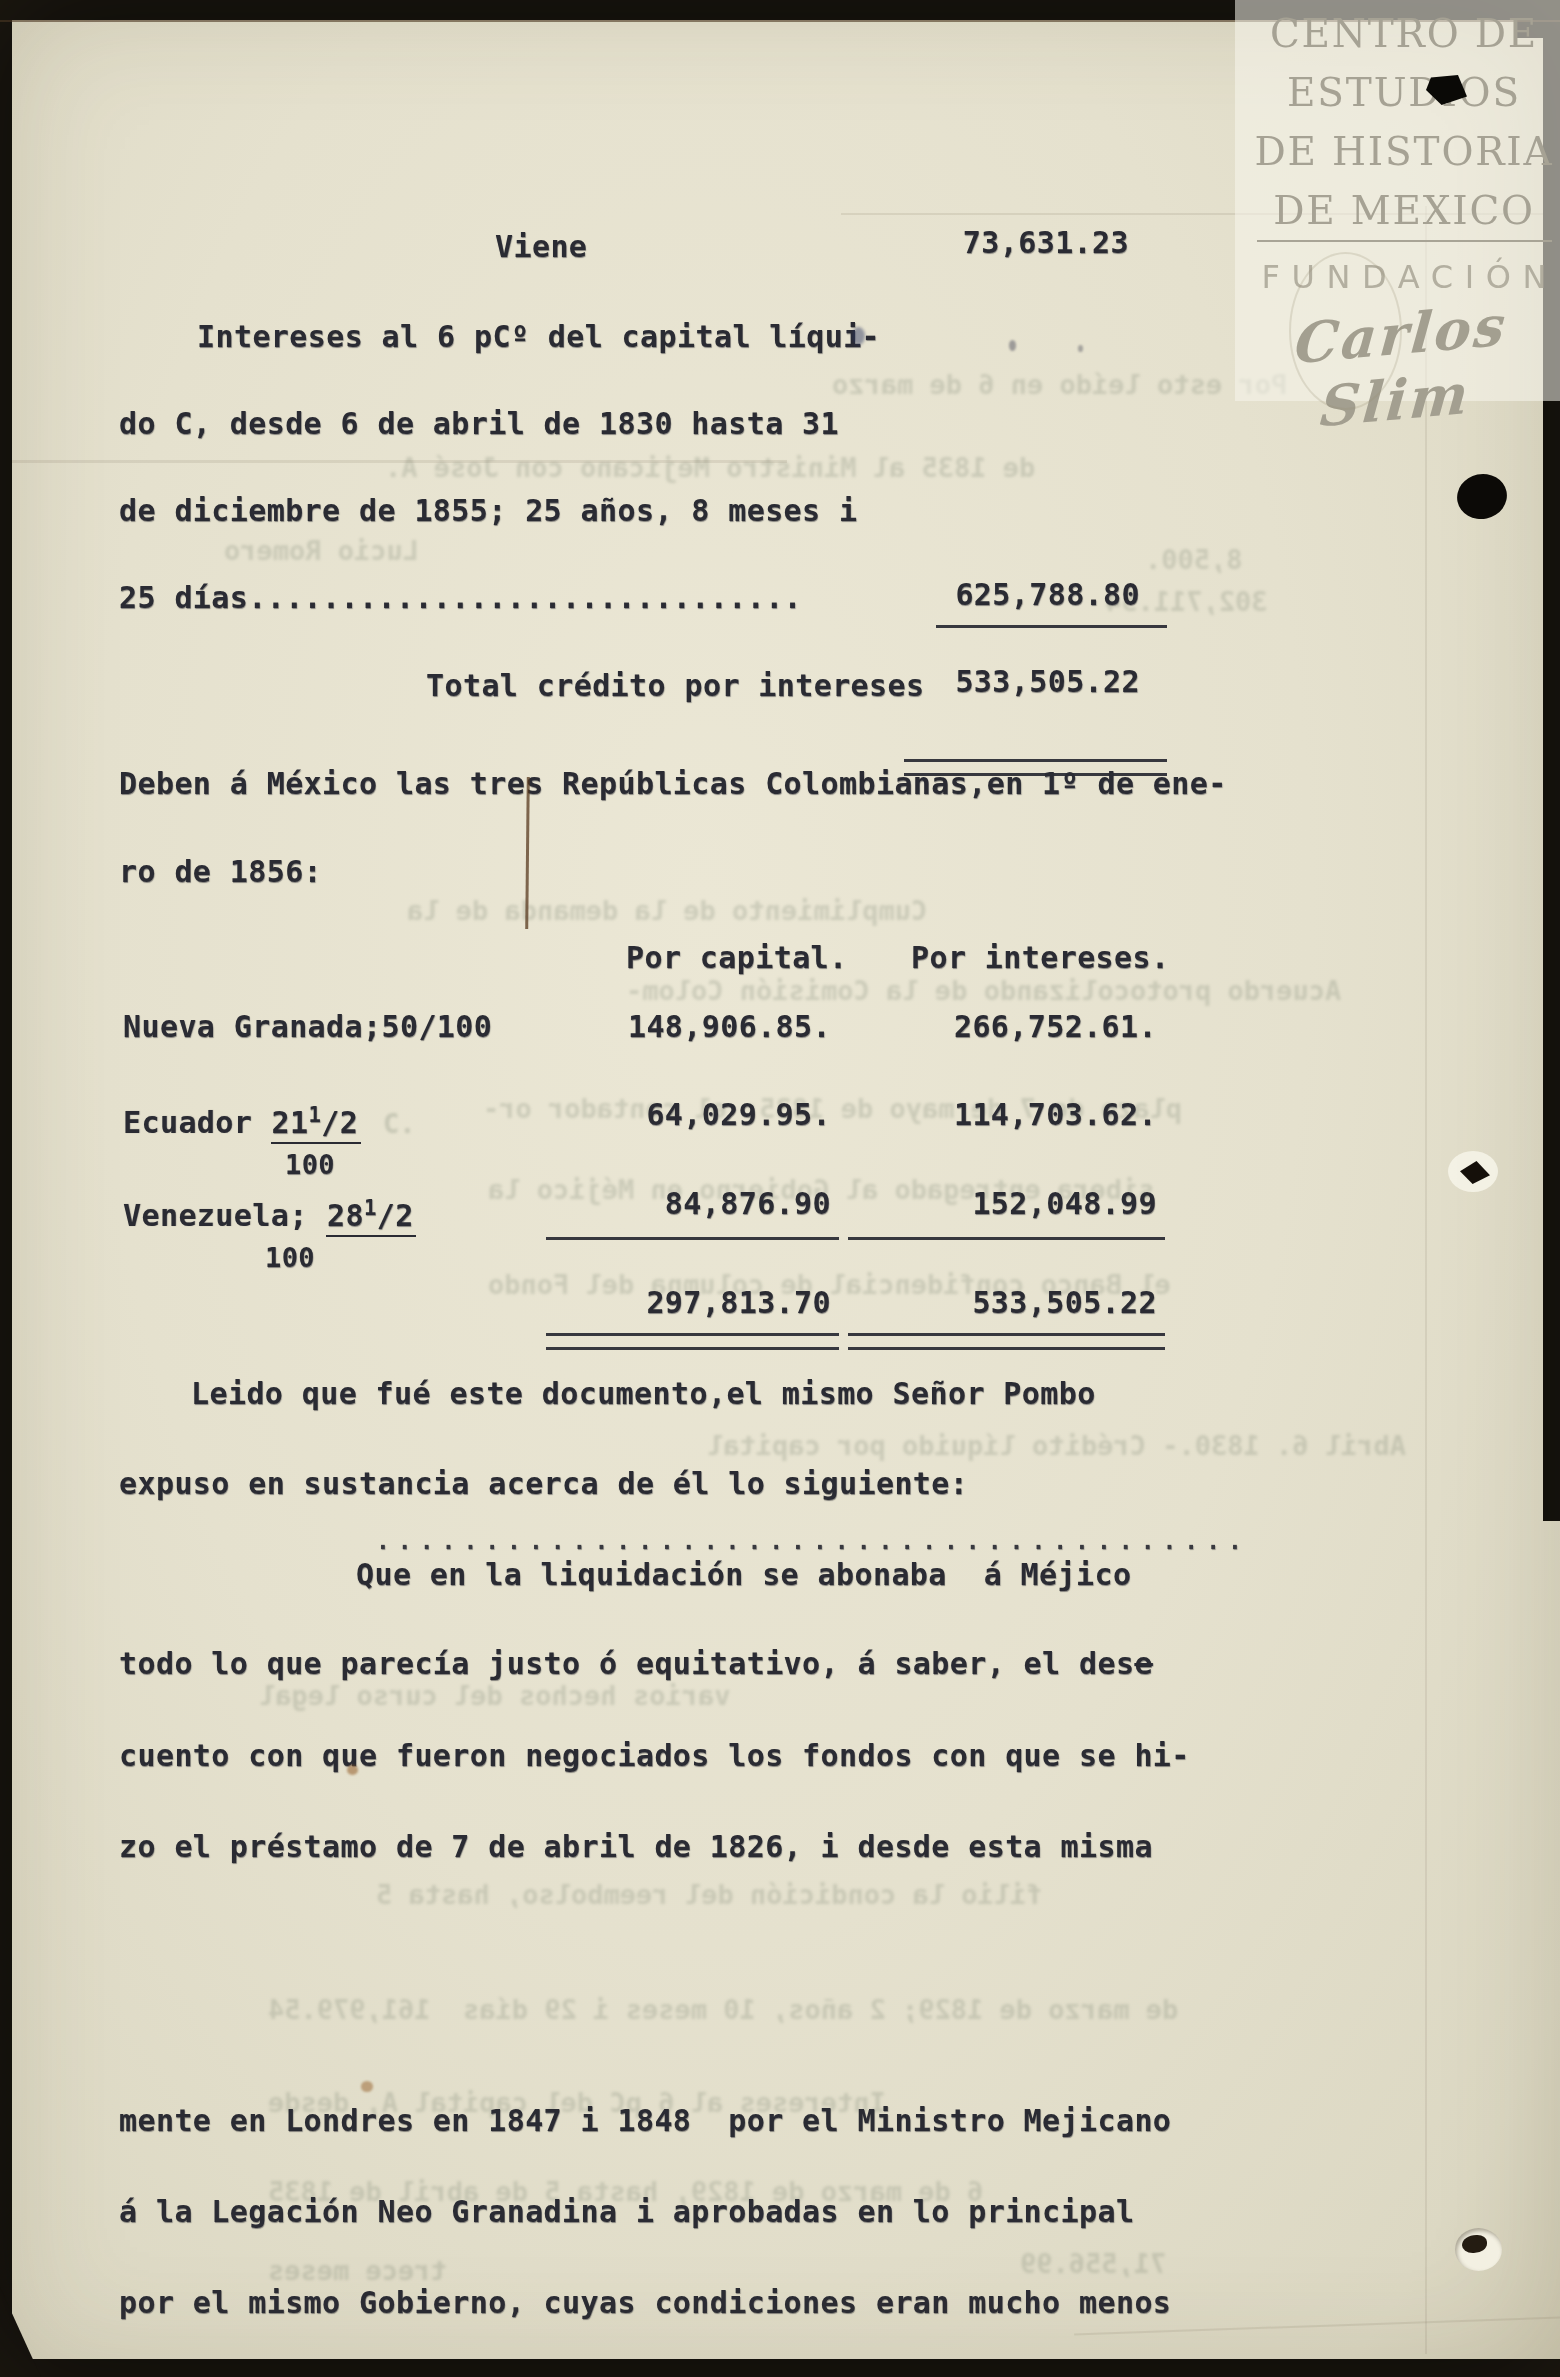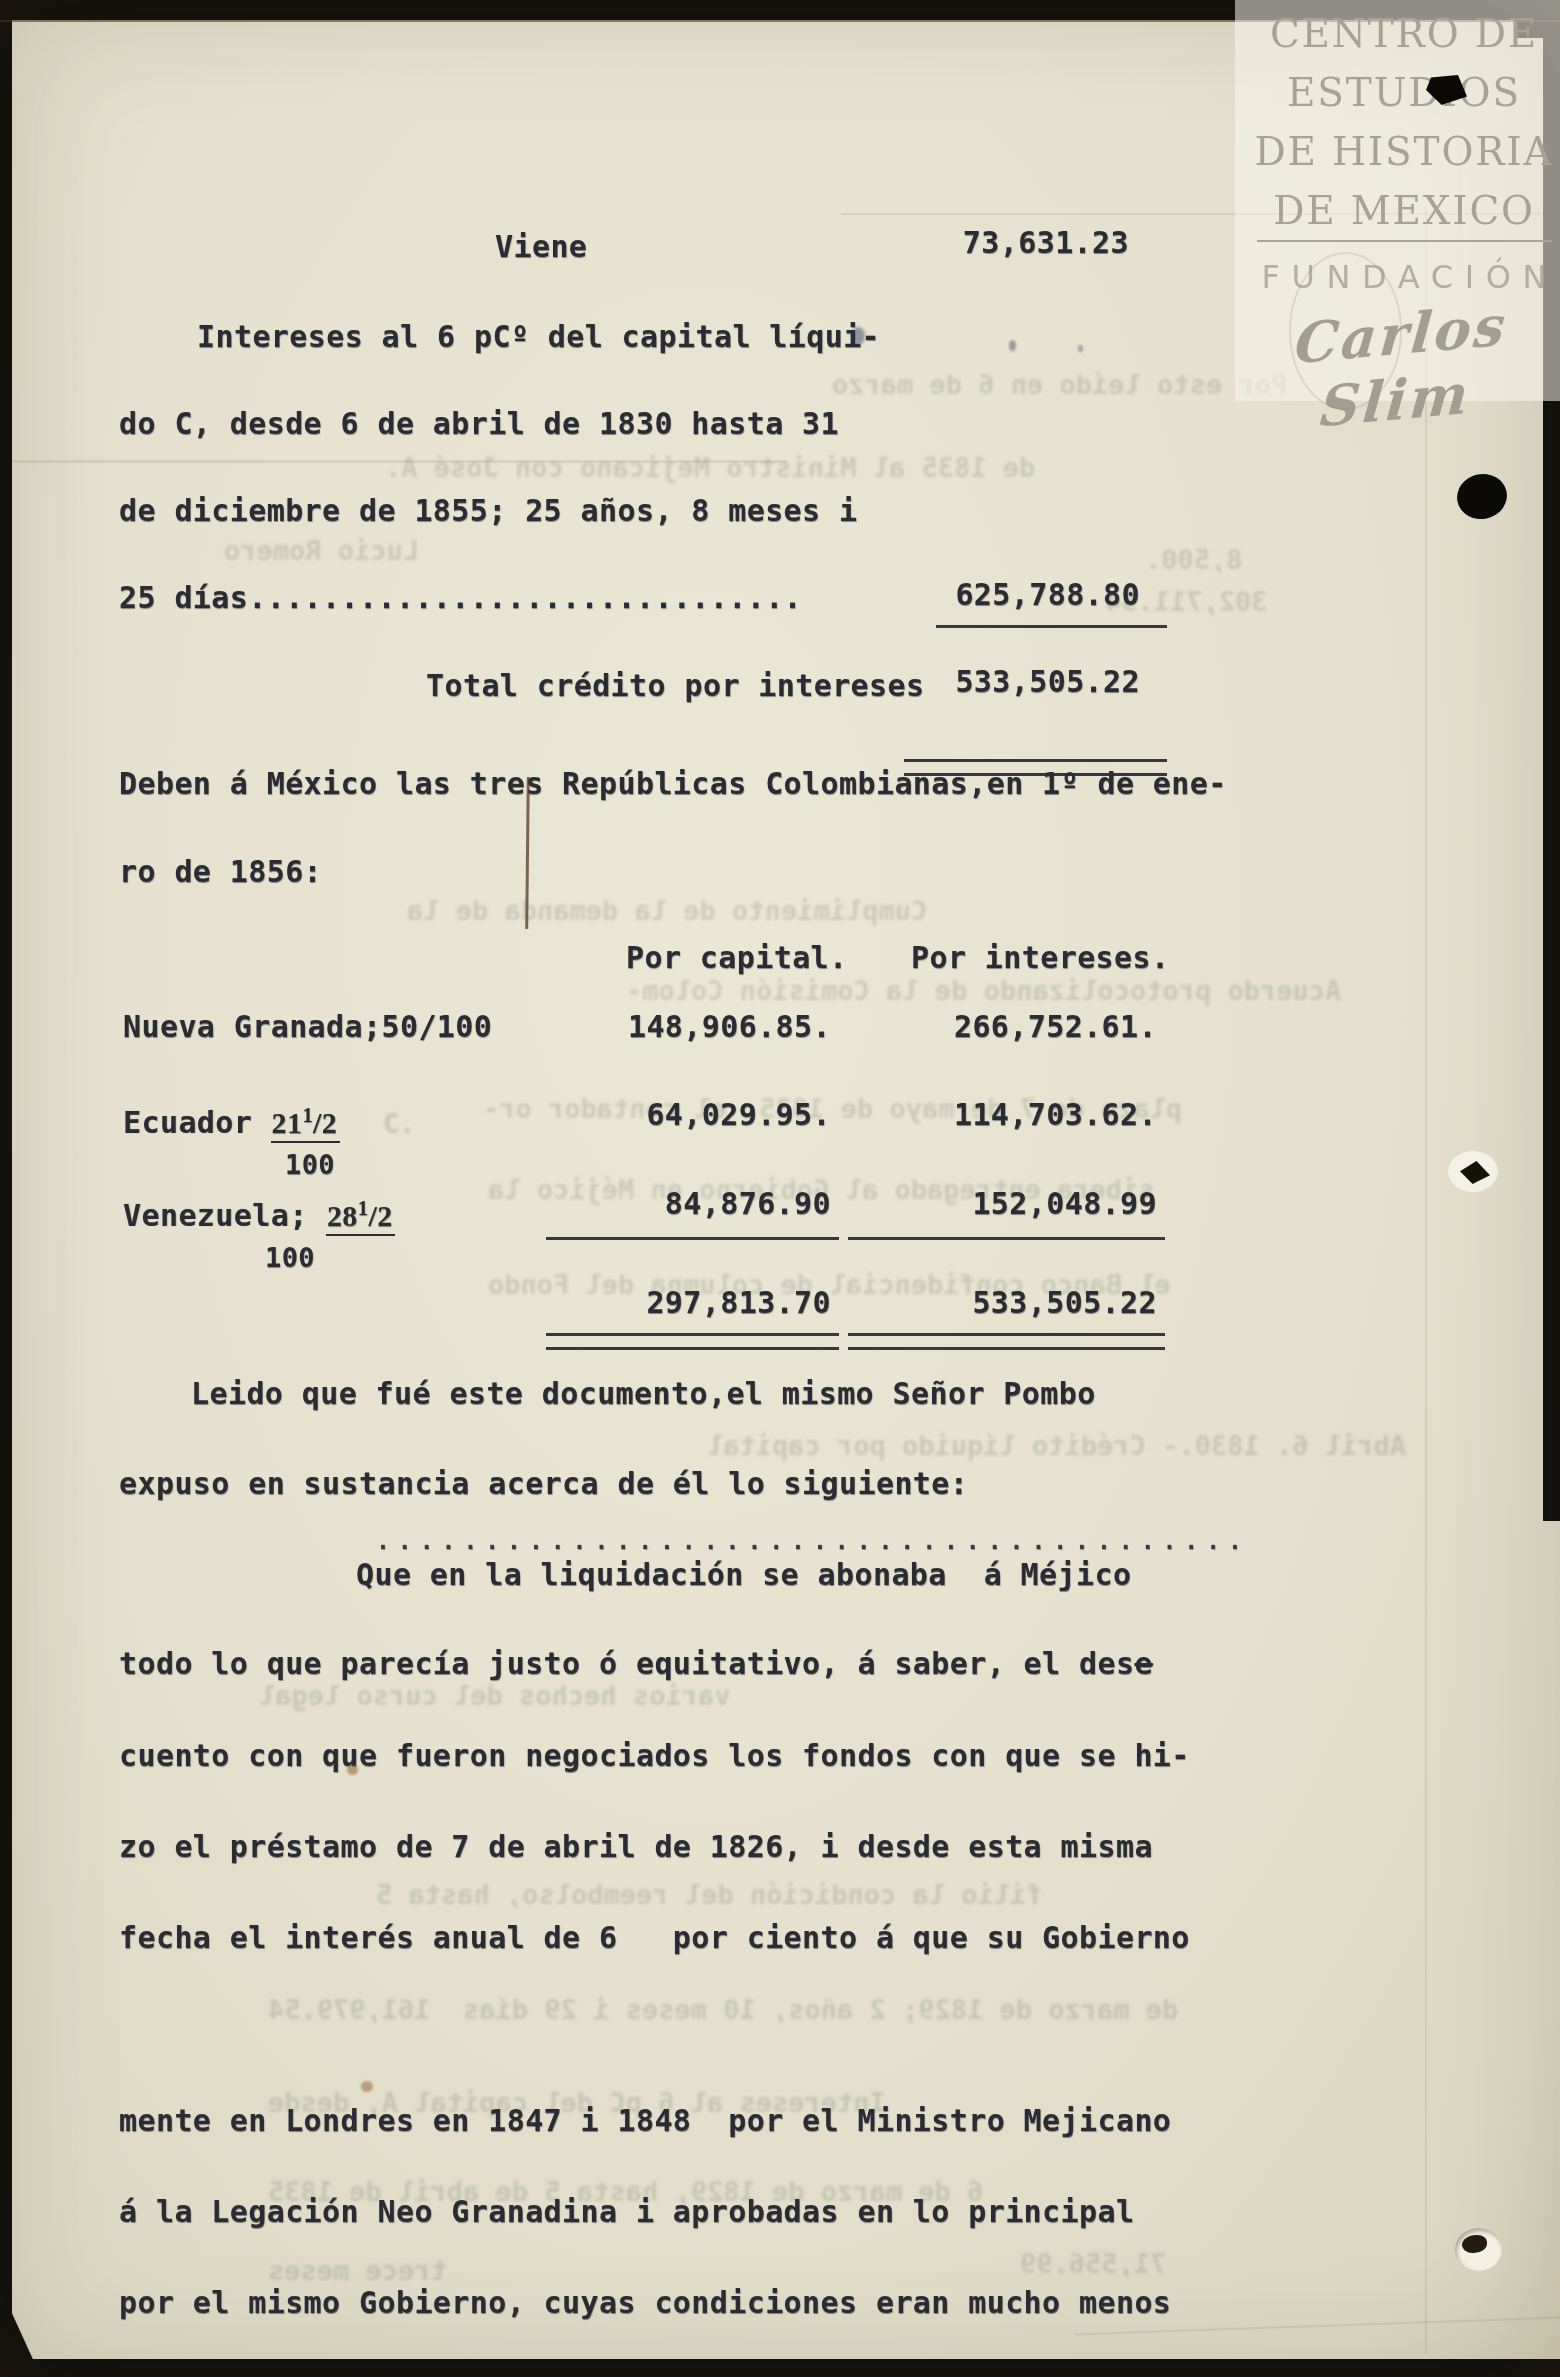--- a/index.html
+++ b/index.html
@@ -13,21 +13,21 @@
   
   .t{
     position:absolute;white-space:pre;
     font:700 30px/36px "DejaVu Sans Mono", monospace;
     color:#2a2b33;letter-spacing:0.4px;
     text-shadow:0.5px 0.5px 0.9px rgba(35,36,44,.50);
   }
   .amt{text-align:right;}
   .dots{font-size:23px;letter-spacing:8px;opacity:.92;}
   .den{font-size:27px;}
-  .fr{border-bottom:2.7px solid #2a2b33;padding:0 2.7px 2.7px 0.9px;font-family:Liberation Serif, serif;}
+  .fr{border-bottom:2.7px solid #2a2b33;padding:0 2.7px 2.7px 0.9px;}
   .fsup{font-size:20.6px;vertical-align:10.7px;}
   .strike{text-decoration:line-through;}
   .rule{position:absolute;height:2.7px;background:#24252d;opacity:.9;}
   
   .edge{position:absolute;background:#0d0b08;}
   
   .g{
     position:absolute;display:inline-block;white-space:pre;
     font:700 27px "DejaVu Sans Mono", monospace;color:#77816f;
     transform:scaleX(-1);filter:blur(1.4px);opacity:.26;
@@ -136,21 +136,20 @@
 
   <div class="t" style="left:191px;top:1376px">Leido que fué este documento,el mismo Señor Pombo</div>
   <div class="t" style="left:119px;top:1466px">expuso en sustancia acerca de él lo siguiente:</div>
 
   <div class="t dots" style="left:376px;top:1523px">........................................</div>
 
   <div class="t" style="left:119px;top:1646px"><span>todo lo que parecía justo ó equitativo, á saber, el des</span><span class="strike">e</span></div>
   <div class="t" style="left:356px;top:1557px">Que en la liquidación se abonaba  á Méjico</div>
   <div class="t" style="left:119px;top:1738px">cuento con que fueron negociados los fondos con que se hi-</div>
   <div class="t" style="left:119px;top:1829px">zo el préstamo de 7 de abril de 1826, i desde esta misma</div>
-  <div class="t" style="left:119px;top:1920px">fecha el interés anual de 6   por ciento á que su Gobierno</div>
   <div class="t" style="left:119px;top:2103px">mente en Londres en 1847 i 1848  por el Ministro Mejicano</div>
   <div class="t" style="left:119px;top:2194px">á la Legación Neo Granadina i aprobadas en lo principal</div>
   <div class="t" style="left:119px;top:2285px">por el mismo Gobierno, cuyas condiciones eran mucho menos</div>
 
   <div class="stain" style="left:852px;top:327px;width:12.5px;height:18px;background:rgba(40,52,95,.45);filter:blur(1.8px)"></div>
   <div class="stain" style="left:1009px;top:340px;width:7.2px;height:10.7px;background:rgba(45,48,70,.40);filter:blur(0.9px)"></div>
   <div class="stain" style="left:1078px;top:345px;width:5.4px;height:7.2px;background:rgba(45,48,70,.35);filter:blur(0.9px)"></div>
   <div class="stain" style="left:347px;top:1765px;width:10.7px;height:9.8px;background:rgba(148,92,40,.55);filter:blur(0.9px)"></div>
   <div class="stain" style="left:361px;top:2081px;width:11.6px;height:10.7px;background:rgba(150,95,42,.5);filter:blur(0.9px)"></div>
 

